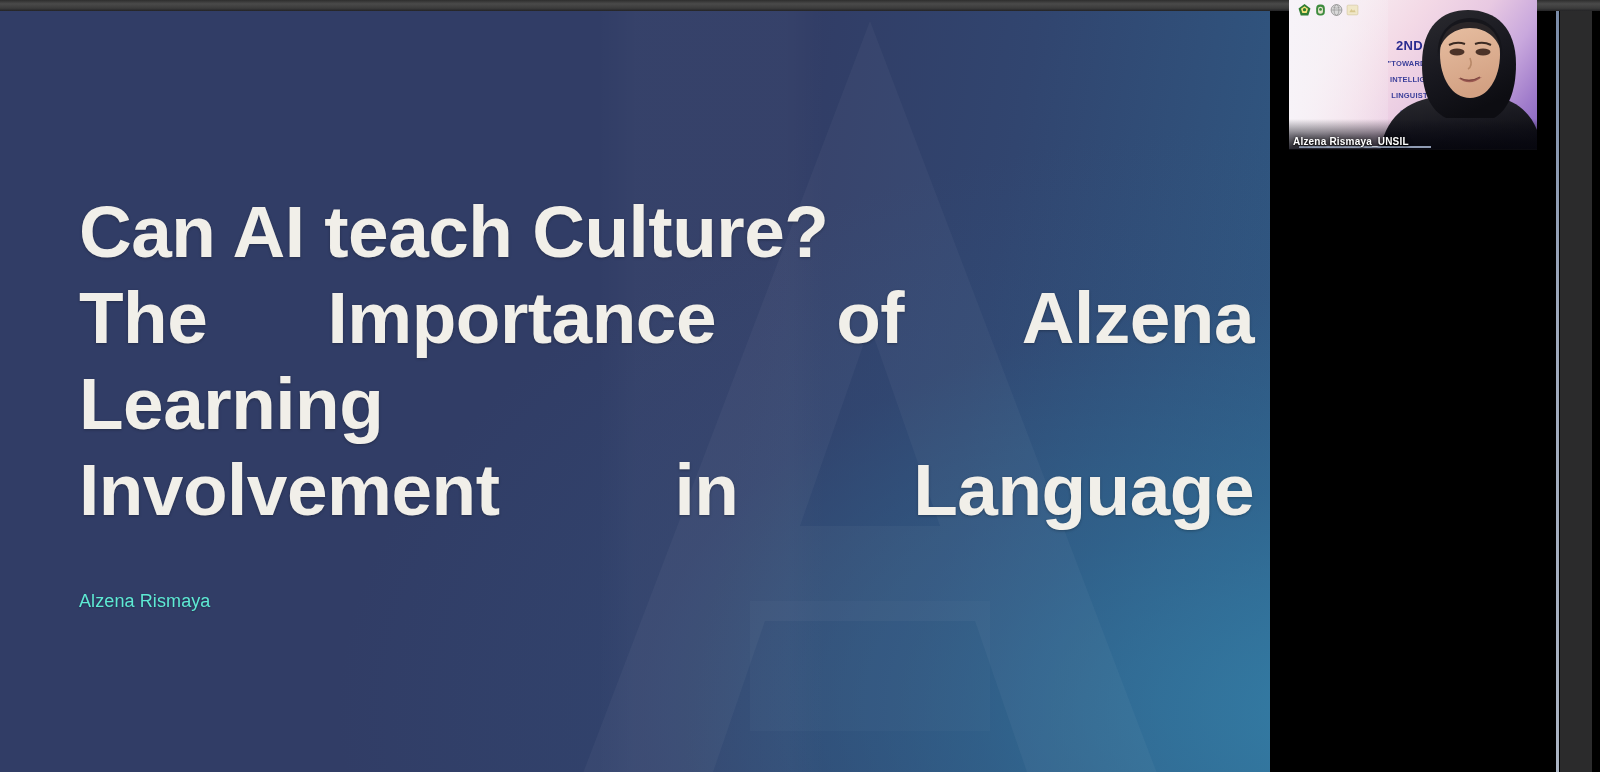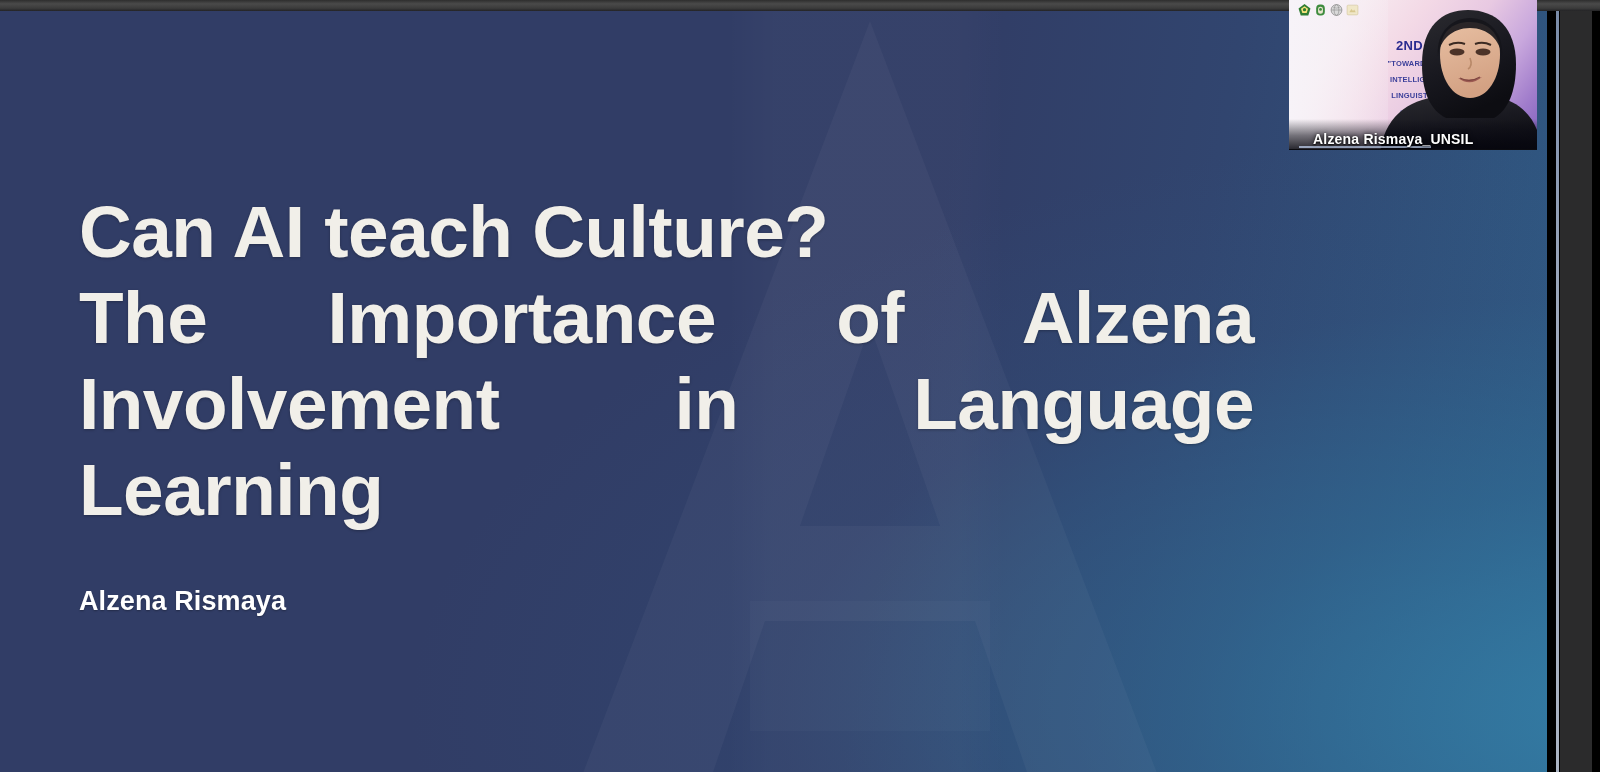--- a/index.html
+++ b/index.html
@@ -25,21 +25,21 @@
     background:#000;
   }
   .stage-gutter {
     position:absolute; left:1560px; top:11px; width:32px; height:761px;
     background:#2b2b2c;
   }
 
   
   .slide {
     position:absolute; left:0; top:11px;
-    width:1547px; height:761px;
+    width:1270px; height:761px;
     background:#323f68;
     overflow:hidden;
   }
   .slide-edge {
     position:absolute; left:1556px; top:11px; width:3px; height:761px;
     background:linear-gradient(180deg,#8fa4c6 0%,#b9c6dd 40%,#c9d4e6 100%);
     opacity:.85;
   }
 
   
@@ -83,23 +83,23 @@
     text-shadow:0 1px 3px rgba(0,0,0,.28);
   }
   .slide-title .ln { display:block; }
   .slide-title .ln.j {
     text-align:justify;
     text-align-last:justify;
   }
 
   .byline {
     position:absolute; left:79px; top:566px; width:700px;
-    color:#ffffff;
-    font-size:27px;
-    font-weight:700;
+    color:#5eead4;
+    font-size:18px;
+    font-weight:400;
     line-height:49px;
     letter-spacing:.1px;
     text-shadow:0 1px 2px rgba(0,0,0,.3);
   }
   .byline span { display:block; }
 
   
   .video-tile {
     position:absolute; left:1289px; top:0px;
     width:248px; height:150px;
@@ -137,23 +137,23 @@
     display:flex; gap:3px; align-items:center;
   }
   .emblem { width:13px; height:14px; display:block; }
 
   
   .vt-person { position:absolute; right:-6px; top:6px; width:165px; height:148px; }
   .vt-person svg { width:100%; height:100%; display:block; }
 
   
   .vt-name {
-    position:absolute; left:24px; bottom:2px;
+    position:absolute; left:4px; bottom:2px;
     color:#ffffff;
-    font-size:14px; font-weight:700;
+    font-size:10px; font-weight:700;
     letter-spacing:.2px;
     text-shadow:0 1px 2px rgba(0,0,0,.95), 0 0 5px rgba(0,0,0,.8);
     white-space:nowrap;
     margin-top:25px;
   }
   .vt-underline {
     position:absolute; left:10px; bottom:1px;
     width:132px; height:2px; background:rgba(190,205,235,.75);
   }
   .vt-shade {
@@ -184,22 +184,22 @@
         <g fill="#ffffff" opacity="0.025">
           <rect x="190" y="620" width="240" height="130"></rect>
         </g>
       </svg>
     </div>
 
     <div class="slide-text">
       <div class="slide-title">
         <span class="ln">Can AI teach Culture?</span>
         <span class="ln j">The Importance of Alzena</span>
+        <span class="ln">Learning</span>
         <span class="ln j">Involvement in Language</span>
-        <span class="ln">Learning</span>
       </div>
     </div>
 
     <div class="byline">
       <span>Alzena Rismaya</span>
     </div>
   </div>
 
   <div class="slide-edge"></div>
 

